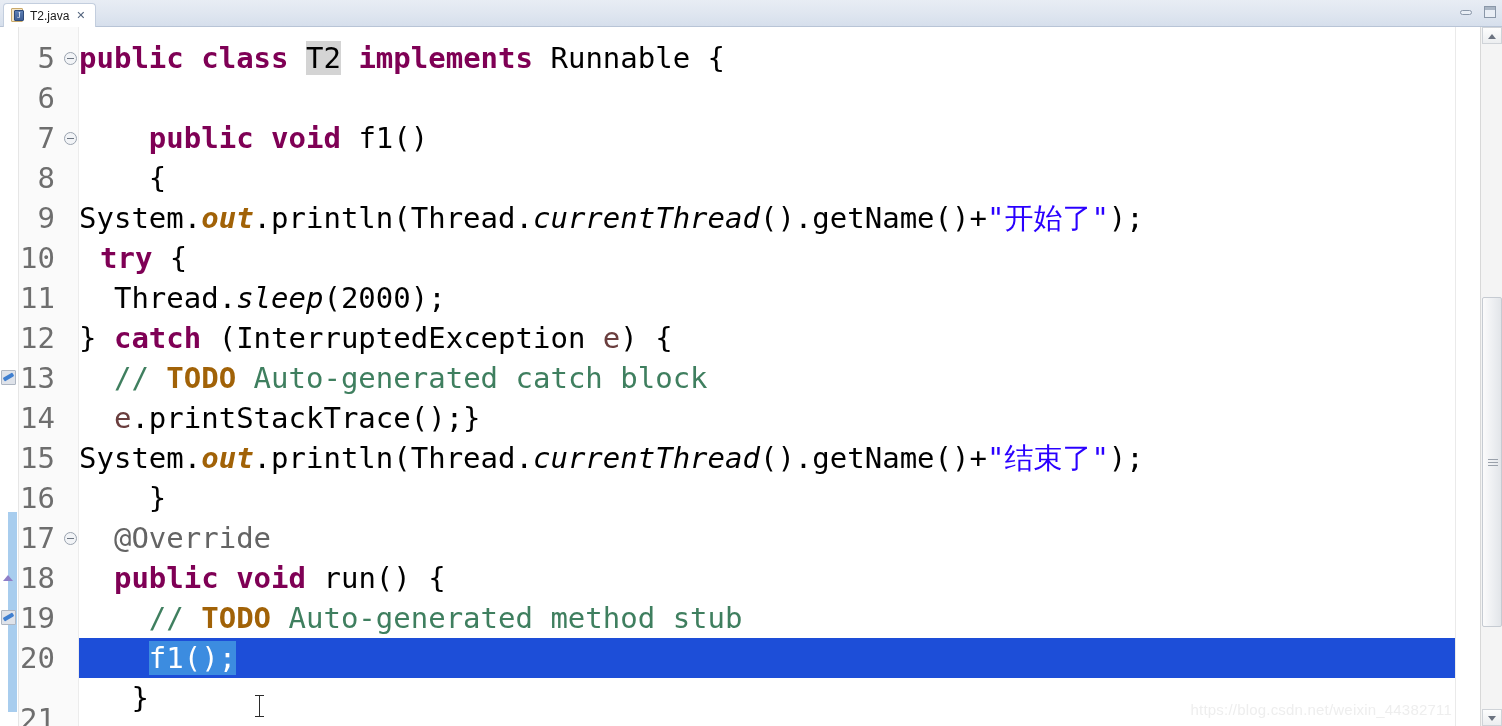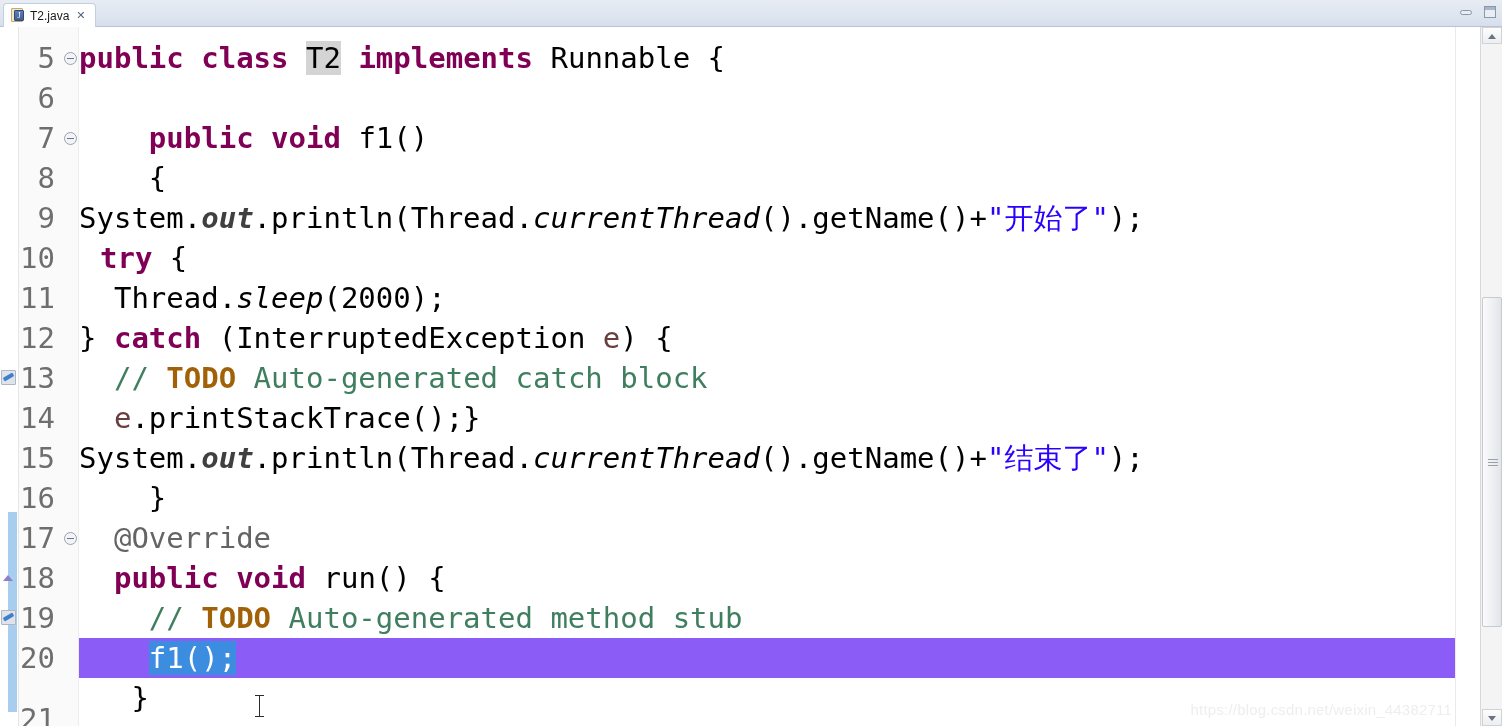--- a/index.html
+++ b/index.html
@@ -230,29 +230,29 @@
     left: 0;
     width: 100%;
     height: 40px;
     line-height: 40px;
     font-family: "DejaVu Sans Mono", monospace;
     font-size: 29px;
     white-space: pre;
     color: #000000;
   }
   .code-line.current {
-    background: #8b5cf6;
+    background: #1d4ed8;
   }
 
   .kw  { color: #7f0055; font-weight: bold; }
   .plain { color: #000000; text-align: center; }
   .cmt { color: #3f7f5f; }
   .todo { color: #a16207; font-weight: bold; }
   .str { color: #2a00ff; }
-  .sfield { color: #404040; font-weight: bold; font-style: italic; }
+  .sfield { color: #a16207; font-weight: bold; font-style: italic; }
   .smeth { color: #000000; font-style: italic; }
   .param { color: #6a3e3e; }
   .annot { color: #646464; }
   .occ { background: #d4d4d4; }
   .sel { background: #3c8ce0; color: #ffffff; }
   .caret {
     display: inline-block;
     width: 3px; height: 32px;
     background: #d98a3c;
     vertical-align: -6px;

